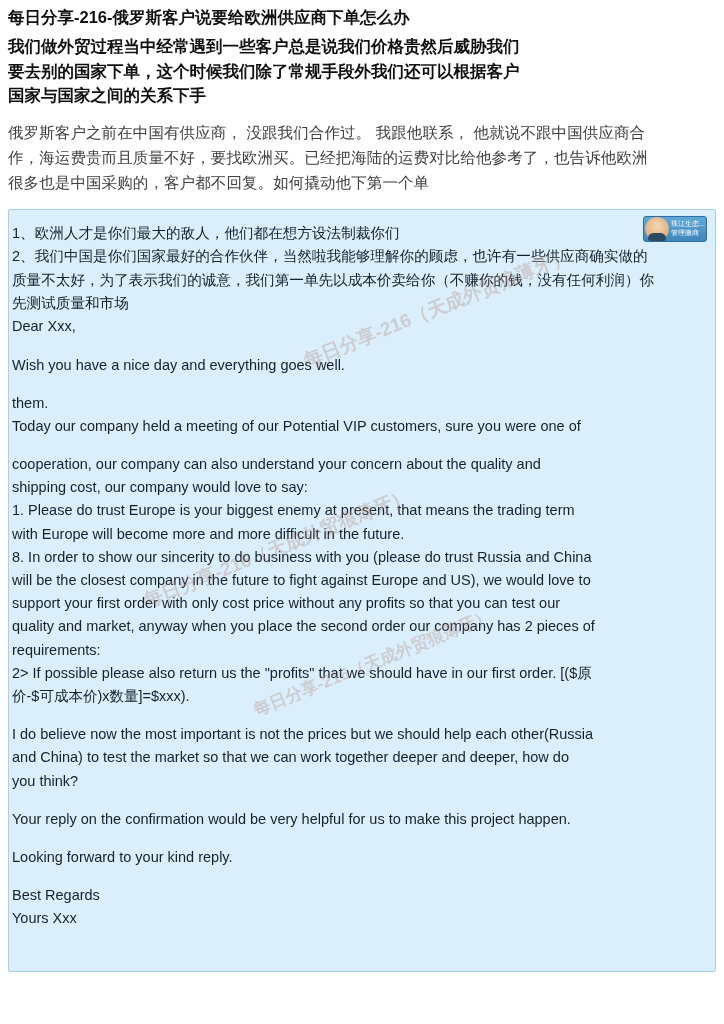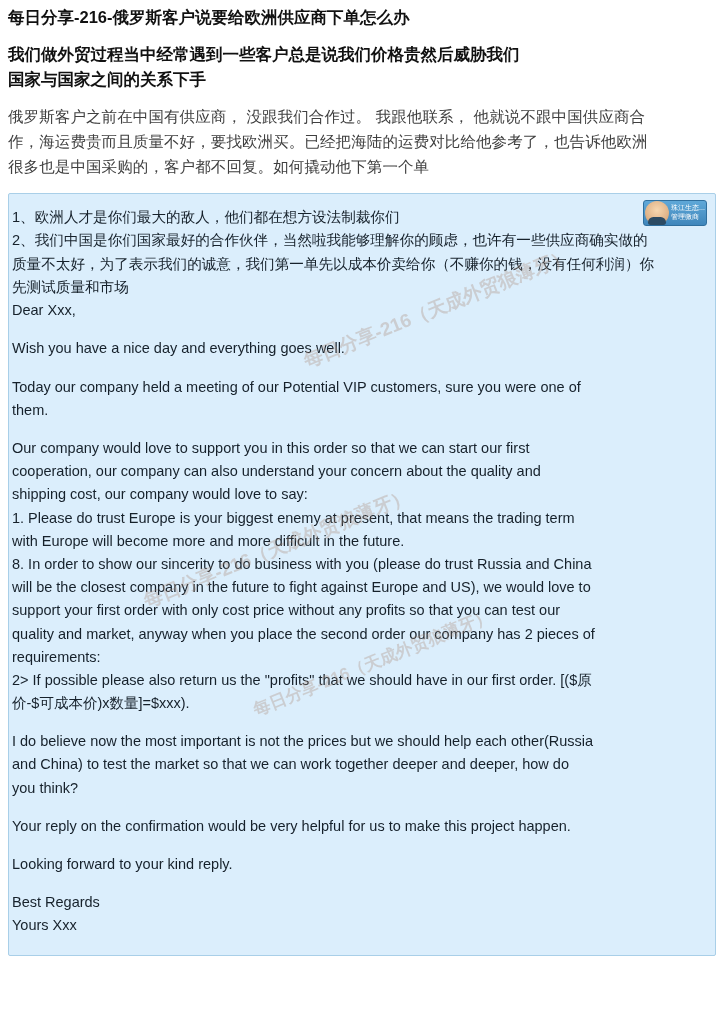--- a/index.html
+++ b/index.html
@@ -23,21 +23,21 @@
     position: relative;
   }
   .title-line {
     font-size: 16.5px;
     font-weight: bold;
     color: #111111;
     line-height: 1.42;
     letter-spacing: 0px;
   }
   .headline-block {
-    margin-top: 13px;
+    margin-top: 5px;
     font-size: 16.5px;
     font-weight: bold;
     color: #111111;
     line-height: 1.46;
   }
   .intro-block {
     margin-top: 13px;
     font-size: 15.5px;
     line-height: 1.62;
     color: #404040;
@@ -131,20 +131,21 @@
 </style>
 </head>
 <body>
 
 <div class="page">
 
   <div class="title-line">每日分享-216-俄罗斯客户说要给欧洲供应商下单怎么办</div>
 
   <div class="headline-block">
     <div>我们做外贸过程当中经常遇到一些客户总是说我们价格贵然后威胁我们</div>
+    <div>要去别的国家下单，这个时候我们除了常规手段外我们还可以根据客户</div>
     <div>国家与国家之间的关系下手</div>
   </div>
 
   <div class="intro-block">
     <div>俄罗斯客户之前在中国有供应商， 没跟我们合作过。 我跟他联系， 他就说不跟中国供应商合</div>
     <div>作，海运费贵而且质量不好，要找欧洲买。已经把海陆的运费对比给他参考了，也告诉他欧洲</div>
     <div>很多也是中国采购的，客户都不回复。如何撬动他下第一个单</div>
   </div>
 
   <div class="card">
@@ -161,25 +162,24 @@
     <p class="cn">2、我们中国是你们国家最好的合作伙伴，当然啦我能够理解你的顾虑，也许有一些供应商确实做的</p>
     <p class="cn">质量不太好，为了表示我们的诚意，我们第一单先以成本价卖给你（不赚你的钱，没有任何利润）你</p>
     <p class="cn">先测试质量和市场</p>
 
     <p>Dear Xxx,</p>
     <div class="spacer"></div>
 
     <p>Wish you have a nice day and everything goes well.</p>
     <div class="spacer"></div>
 
+    <p>them.</p>
     <p>Today our company held a meeting of our Potential VIP customers, sure you were one of</p>
-    <p>them.</p>
-    <div class="spacer"></div>
-
-    <p>Our company would love to support you in this order so that we can start our first</p>
+    <div class="spacer"></div>
+
     <p>cooperation, our company can also understand your concern about the quality and</p>
     <p>shipping cost, our company would love to say:</p>
 
     <p>1. Please do trust Europe is your biggest enemy at present, that means the trading term</p>
     <p>with Europe will become more and more difficult in the future.</p>
 
     <p>8. In order to show our sincerity to do business with you (please do trust Russia and China</p>
     <p>will be the closest company in the future to fight against Europe and US), we would love to</p>
     <p>support your first order with only cost price without any profits so that you can test our</p>
     <p>quality and market, anyway when you place the second order our company has 2 pieces of</p>

